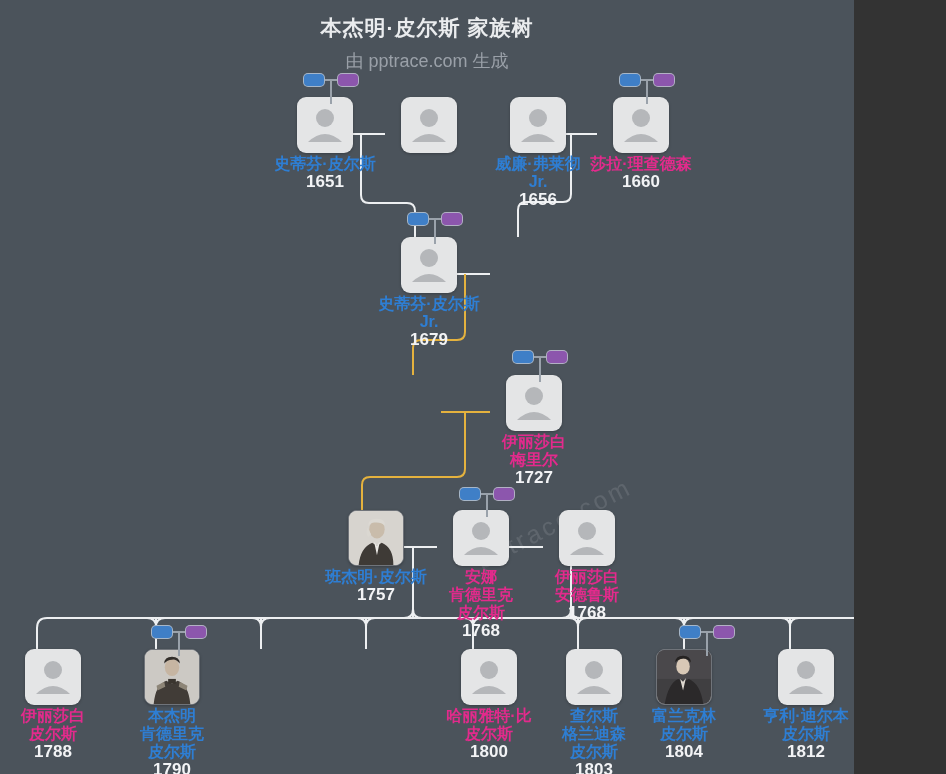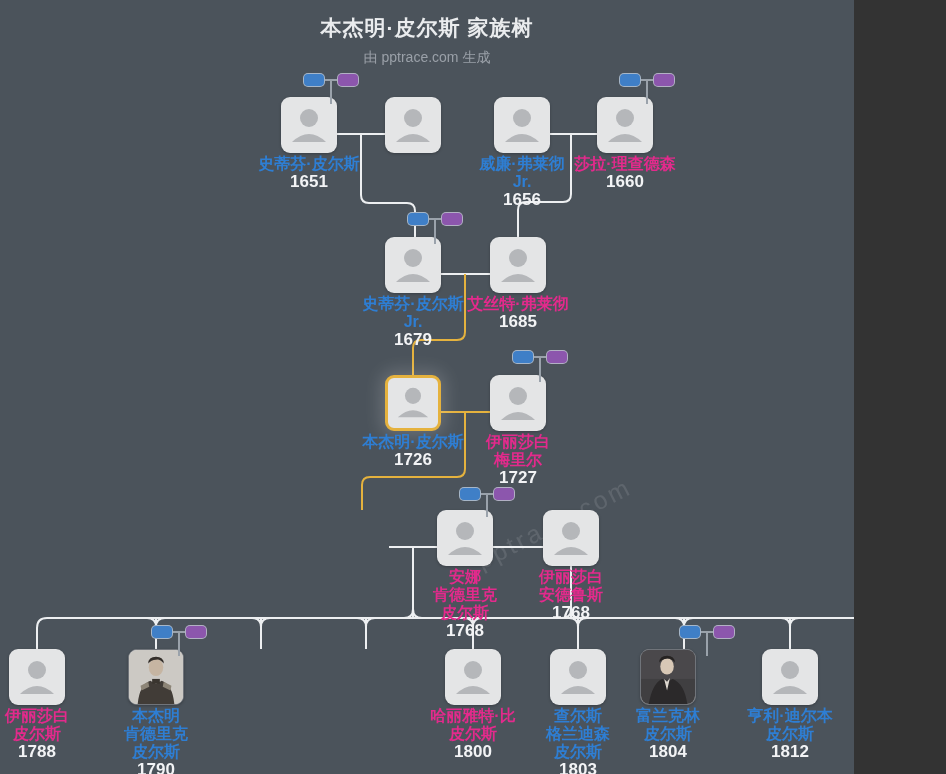--- a/index.html
+++ b/index.html
@@ -5,29 +5,29 @@
   :root{
     --bg:#4b535b; --box:#e4e5e6; --avatar:#b5b7ba; --line:#edeff1;
     --accent:#e5b23e; --male:#2e7ed3; --female:#e32a8c; --year:#f2f3f5;
     --chip-blue:#3f7fc7; --chip-purple:#8c56ad; --chip-line:#9aa2ab;
   }
   html,body{margin:0;padding:0;background:#333;}
   .canvas{position:relative;width:854px;height:774px;background:var(--bg);
     overflow:hidden;font-family:Liberation Sans, sans-serif;}
   .header{position:absolute;left:0;top:14px;width:100%;text-align:center;z-index:5;}
   .title{font-size:21px;font-weight:bold;color:#eaecee;letter-spacing:1px;margin:0;}
-  .subtitle{font-size:14px;color:#9aa0a8;margin-top:7px;}
+  .subtitle{font-size:18px;color:#9aa0a8;margin-top:7px;}
   .watermark{position:absolute;left:478px;top:548px;z-index:1;color:rgba(255,255,255,0.11);
     font-size:25px;letter-spacing:3px;transform:rotate(-27deg);transform-origin:left center;
     white-space:nowrap;pointer-events:none;}
   .wires{position:absolute;left:0;top:0;z-index:2;}
   .wires path{fill:none;}
   .wl{stroke:var(--line);stroke-width:2;}
   .yl{stroke:var(--accent);stroke-width:2;}
-  .node{position:absolute;width:56px;z-index:3;}
+  .node{position:absolute;width:56px;z-index:3;margin-left:16px;}
   .box{width:56px;height:56px;background:var(--box);border-radius:9px;overflow:hidden;
     box-shadow:0 1px 3px rgba(0,0,0,0.25);box-sizing:border-box;cursor:pointer;}
   .box svg{display:block;width:100%;height:100%;}
   .box.portrait{border:1px solid #70747a;}
   .box.hl{border:3px solid var(--accent);box-shadow:0 0 18px 4px rgba(255,255,255,0.18);}
   .label{position:absolute;top:58px;left:-47px;width:150px;text-align:center;
     line-height:18px;font-weight:bold;pointer-events:none;}
   .label span{display:block;}
   .nm{font-size:16px;}
   .m{color:var(--male);} .f{color:var(--female);text-align:center;}
@@ -134,60 +134,52 @@
           <path d="M11,45 Q28,29 45,45 Z" fill="var(--avatar)"></path>
         </svg>
     </div>
     <div class="label">
       <span class="nm m">史蒂芬·皮尔斯</span>
       <span class="nm m">Jr.</span>
       <span class="yr">1679</span>
     </div>
   </div>
 
-  <div class="node" style="left:490px;top:237px">
-    <div class="box">
-      <svg viewBox="0 0 56 56">
-          <circle cx="28" cy="21" r="9" fill="var(--avatar)"></circle>
-          <path d="M11,45 Q28,29 45,45 Z" fill="var(--avatar)"></path>
-        </svg>
-    </div>
-    <div class="label">
-      <span class="nm f">艾丝特·弗莱彻</span>
-      <span class="yr">1685</span>
-    </div>
-  </div>
-
-  <div class="node" style="left:385px;top:375px">
-    <div class="box hl">
-      <svg viewBox="0 0 56 56">
-          <circle cx="28" cy="20" r="9" fill="var(--avatar)"></circle>
-          <path d="M11,44 Q28,28 45,44 Z" fill="var(--avatar)"></path>
-        </svg>
-    </div>
-    <div class="label">
-      <span class="nm m">本杰明·皮尔斯</span>
-      <span class="yr">1726</span>
-    </div>
-  </div>
+
 
   <div class="node" style="left:490px;top:375px">
     <div class="box">
       <svg viewBox="0 0 56 56">
           <circle cx="28" cy="21" r="9" fill="var(--avatar)"></circle>
           <path d="M11,45 Q28,29 45,45 Z" fill="var(--avatar)"></path>
         </svg>
     </div>
     <div class="label">
       <span class="nm f">伊丽莎白</span>
       <span class="nm f">梅里尔</span>
       <span class="yr">1727</span>
     </div>
   </div>
 
+  <div class="node" style="left:332px;top:510px">
+    <div class="box portrait">
+      <svg viewBox="0 0 56 56">
+        <rect width="56" height="56" fill="#d7d4cf"></rect>
+        <ellipse cx="29" cy="19" rx="8" ry="9.5" fill="#c9bcab"></ellipse>
+        <path d="M20,16 Q19,8 29,8 Q38,8 37,15 Q33,11 26,12 Q21,13 20,16 Z" fill="#dcd9d3"></path>
+        <path d="M19,17 Q17,24 20,27 L23,24 Z" fill="#dad7d1"></path>
+        <path d="M10,56 Q12,38 24,33 L29,36 L34,33 Q46,38 46,56 Z" fill="#3e3a36"></path>
+        <path d="M26,32 L29,36 L32,32 L29,46 Z" fill="#eceae6"></path>
+      </svg>
+    </div>
+    <div class="label">
+      <span class="nm m">班杰明·皮尔斯</span>
+      <span class="yr">1757</span>
+    </div>
+  </div>
 
   <div class="node" style="left:437px;top:510px">
     <div class="box">
       <svg viewBox="0 0 56 56">
           <circle cx="28" cy="21" r="9" fill="var(--avatar)"></circle>
           <path d="M11,45 Q28,29 45,45 Z" fill="var(--avatar)"></path>
         </svg>
     </div>
     <div class="label">
       <span class="nm f">安娜</span>

